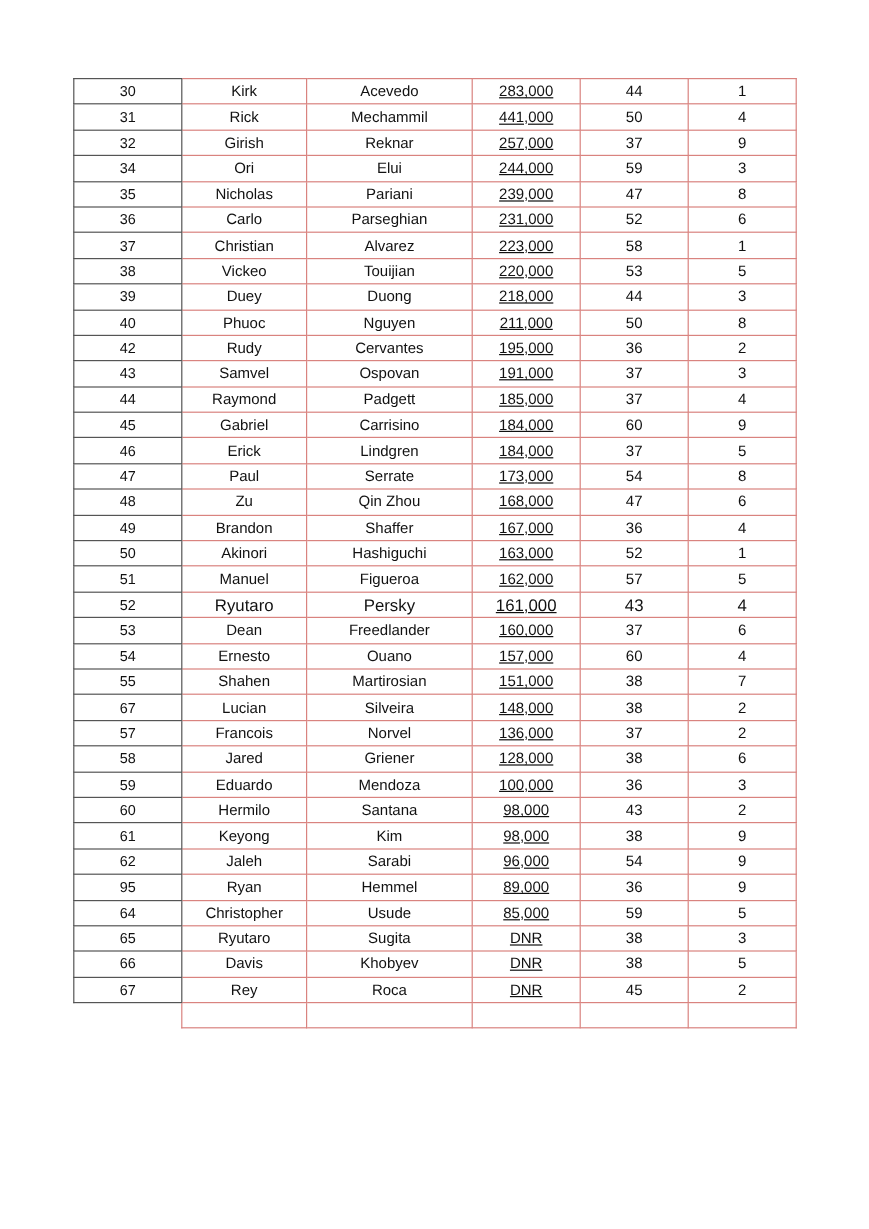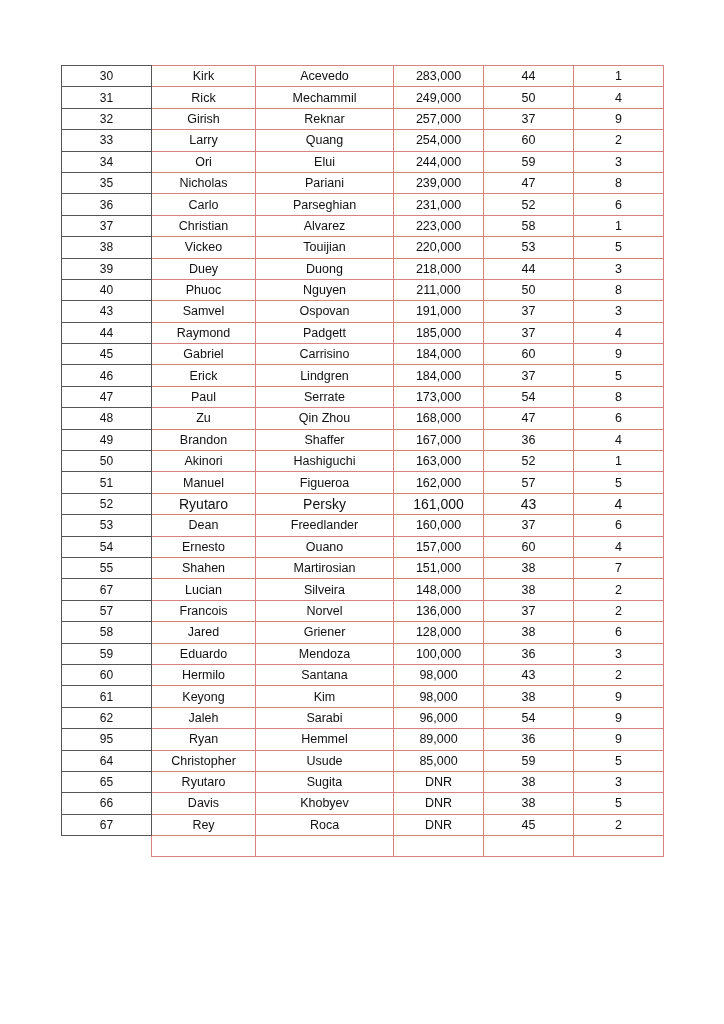--- a/index.html
+++ b/index.html
@@ -5,21 +5,21 @@
     html, body { margin: 0; padding: 0; background: #ffffff; }
     body { width: 724px; height: 1024px; position: relative; overflow: hidden;
            font-family: "Liberation Sans", "DejaVu Sans", sans-serif; color: #111; }
     #sheet { position: absolute; left: 61px; top: 65px; }
     table { border-collapse: collapse; table-layout: fixed; border-radius: 19px; }
     td { height: 20.4px; padding: 0; text-align: center; vertical-align: middle;
          font-size: 12.5px; border: 1px solid #d9837f; white-space: nowrap; }
     td.c0 { width: 89px; border-left: 1px solid #555; border-top: 1px solid #555; border-bottom: 1px solid #555; border-right: 1px solid #555; font-size: 12px; }
     td.c1 { width: 103px; margin-top: 12px; }
     td.c2 { width: 137px; }
-    td.c3 { width: 89px; }
+    td.c3 { width: 89px; text-decoration: underline; }
     td.c4 { width: 89px; }
     td.c5 { width: 89px; }
     tr.empty td.c0 { border: none; }
     tr.em td.big { font-size: 14px; }
   </style>
 </head>
 <body>
 
 <div id="sheet">
   <table>
@@ -29,39 +29,31 @@
           <td class="c1">Kirk</td>
           <td class="c2">Acevedo</td>
           <td class="c3">283,000</td>
           <td class="c4">44</td>
           <td class="c5">1</td>
         </tr>
         <tr>
           <td class="c0">31</td>
           <td class="c1">Rick</td>
           <td class="c2">Mechammil</td>
-          <td class="c3">249,000</td>
+          <td class="c3">441,000</td>
           <td class="c4">50</td>
           <td class="c5">4</td>
         </tr>
         <tr>
           <td class="c0">32</td>
           <td class="c1">Girish</td>
           <td class="c2">Reknar</td>
           <td class="c3">257,000</td>
           <td class="c4">37</td>
           <td class="c5">9</td>
-        </tr>
-        <tr>
-          <td class="c0">33</td>
-          <td class="c1">Larry</td>
-          <td class="c2">Quang</td>
-          <td class="c3">254,000</td>
-          <td class="c4">60</td>
-          <td class="c5">2</td>
         </tr>
         <tr>
           <td class="c0">34</td>
           <td class="c1">Ori</td>
           <td class="c2">Elui</td>
           <td class="c3">244,000</td>
           <td class="c4">59</td>
           <td class="c5">3</td>
         </tr>
         <tr>
@@ -104,20 +96,28 @@
           <td class="c4">44</td>
           <td class="c5">3</td>
         </tr>
         <tr>
           <td class="c0">40</td>
           <td class="c1">Phuoc</td>
           <td class="c2">Nguyen</td>
           <td class="c3">211,000</td>
           <td class="c4">50</td>
           <td class="c5">8</td>
+        </tr>
+        <tr>
+          <td class="c0">42</td>
+          <td class="c1">Rudy</td>
+          <td class="c2">Cervantes</td>
+          <td class="c3">195,000</td>
+          <td class="c4">36</td>
+          <td class="c5">2</td>
         </tr>
         <tr>
           <td class="c0">43</td>
           <td class="c1">Samvel</td>
           <td class="c2">Ospovan</td>
           <td class="c3">191,000</td>
           <td class="c4">37</td>
           <td class="c5">3</td>
         </tr>
         <tr>

